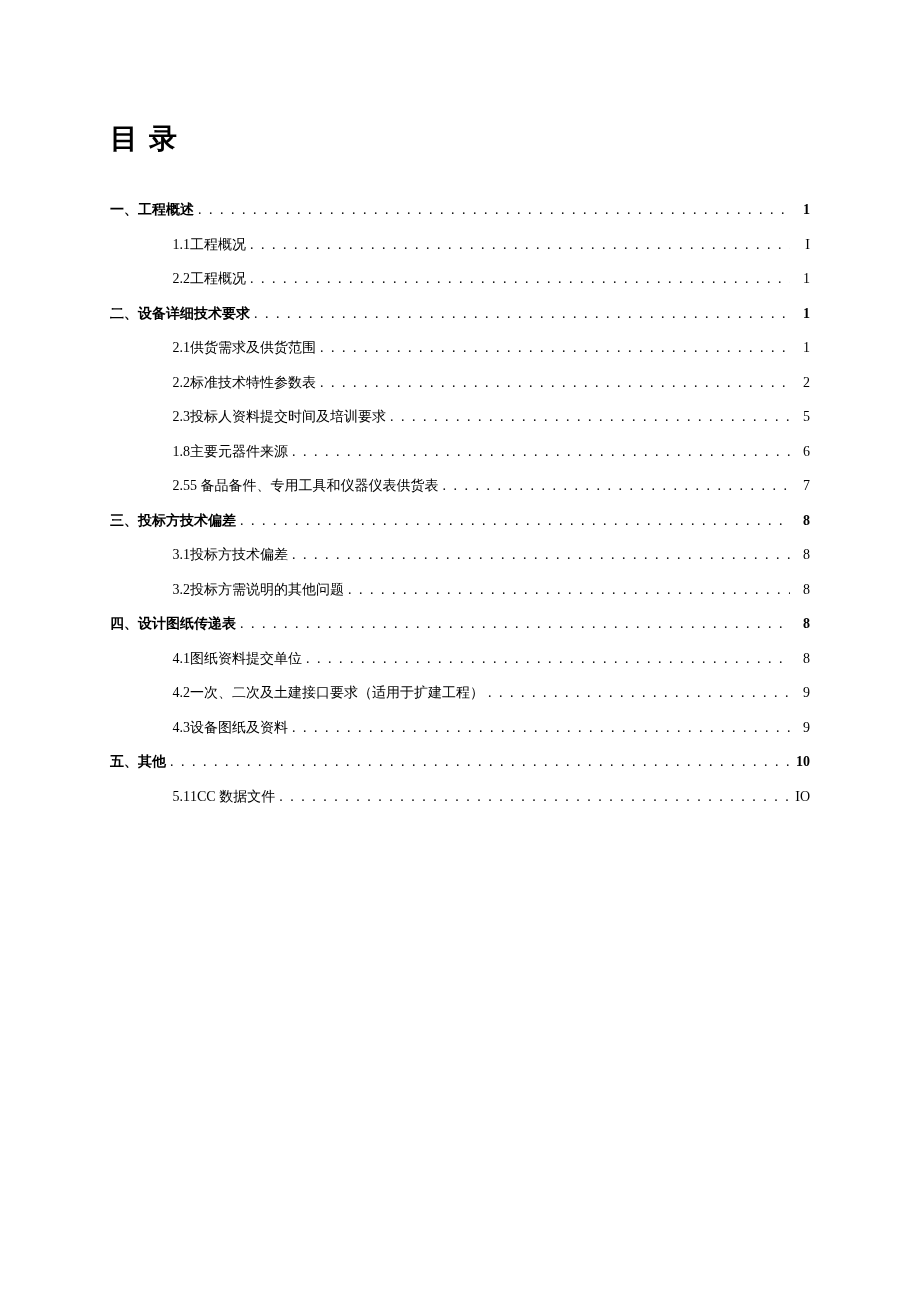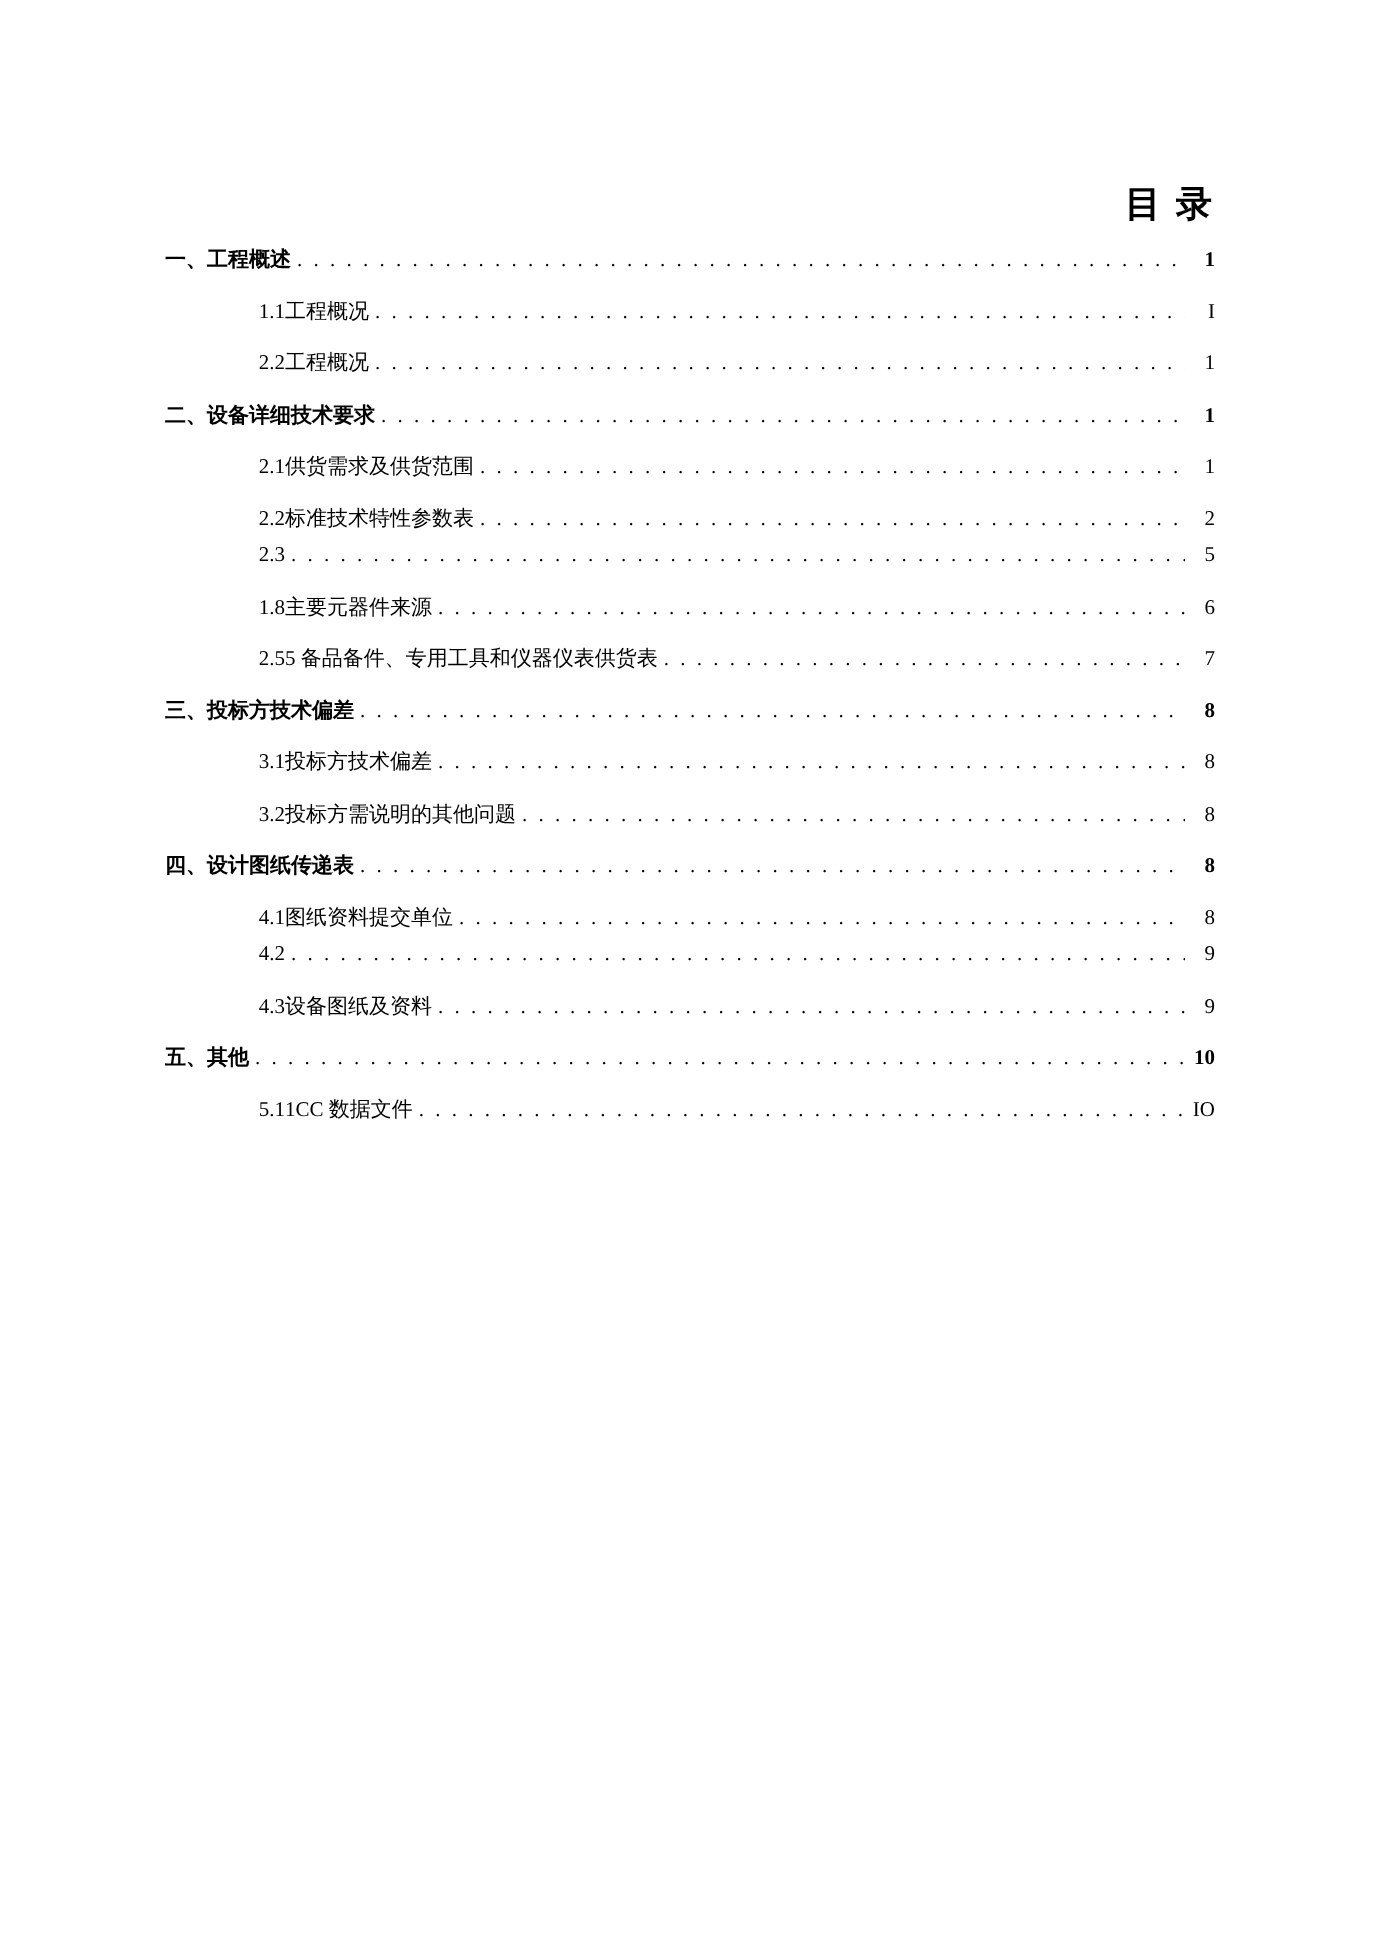--- a/index.html
+++ b/index.html
@@ -9,23 +9,24 @@
     }
     body {
       background: #ffffff;
       width: 920px;
       height: 1301px;
       font-family: "SimSun", "宋体", serif;
       color: #000;
       padding: 120px 110px 0 110px;
     }
     .title {
-      text-align: right;
-      font-size: 24px;
+      text-align: left;
+      font-size: 28px;
       font-weight: bold;
+      margin-bottom: 30px;
       letter-spacing: 2px;
     }
     .toc {
       font-size: 14px;
       line-height: 1.75;
     }
     .toc-row {
       display: flex;
       align-items: baseline;
       margin-bottom: 0;
@@ -102,20 +103,21 @@
       <span class="toc-page">1</span>
     </div>
     <div class="toc-row level-2">
       <span class="toc-marker">2.2</span>
       <span class="toc-title-text">标准技术特性参数表</span>
       <span class="toc-dots">. . . . . . . . . . . . . . . . . . . . . . . . . . . . . . . . . . . . . . . . . . . . . . . . . . . . . . . . . . . . . . . . . . . . . . . . . . . . . . . . . . . . . . . . . . . . . . . . . . . . . . . . . . . . . . . . . . . . . . . . . . . . . . . . . . . . . . . . . . . . . . . . . . . . . .</span>
       <span class="toc-page">2</span>
     </div>
     <div class="toc-row level-2">
       <span class="toc-marker">2.3</span>
+      <span class="toc-title-text">投标人资料提交时间及培训要求</span>
       <span class="toc-dots">. . . . . . . . . . . . . . . . . . . . . . . . . . . . . . . . . . . . . . . . . . . . . . . . . . . . . . . . . . . . . . . . . . . . . . . . . . . . . . . . . . . . . . . . . . . . . . . . . . . . . . . . . . . . . . . . . . . . . . . . . . . . . . . . . . . . . . . . . . . . . . . . . . . . . .</span>
       <span class="toc-page">5</span>
     </div>
     <div class="toc-row level-2">
       <span class="toc-marker">1.8</span>
       <span class="toc-title-text">主要元器件来源</span>
       <span class="toc-dots">. . . . . . . . . . . . . . . . . . . . . . . . . . . . . . . . . . . . . . . . . . . . . . . . . . . . . . . . . . . . . . . . . . . . . . . . . . . . . . . . . . . . . . . . . . . . . . . . . . . . . . . . . . . . . . . . . . . . . . . . . . . . . . . . . . . . . . . . . . . . . . . . . . . . . .</span>
       <span class="toc-page">6</span>
     </div>
     <div class="toc-row level-2">
@@ -149,20 +151,21 @@
       <span class="toc-page">8</span>
     </div>
     <div class="toc-row level-2">
       <span class="toc-marker">4.1</span>
       <span class="toc-title-text">图纸资料提交单位</span>
       <span class="toc-dots">. . . . . . . . . . . . . . . . . . . . . . . . . . . . . . . . . . . . . . . . . . . . . . . . . . . . . . . . . . . . . . . . . . . . . . . . . . . . . . . . . . . . . . . . . . . . . . . . . . . . . . . . . . . . . . . . . . . . . . . . . . . . . . . . . . . . . . . . . . . . . . . . . . . . . .</span>
       <span class="toc-page">8</span>
     </div>
     <div class="toc-row level-2">
       <span class="toc-marker">4.2</span>
+      <span class="toc-title-text">一次、二次及土建接口要求（适用于扩建工程）</span>
       <span class="toc-dots">. . . . . . . . . . . . . . . . . . . . . . . . . . . . . . . . . . . . . . . . . . . . . . . . . . . . . . . . . . . . . . . . . . . . . . . . . . . . . . . . . . . . . . . . . . . . . . . . . . . . . . . . . . . . . . . . . . . . . . . . . . . . . . . . . . . . . . . . . . . . . . . . . . . . . .</span>
       <span class="toc-page">9</span>
     </div>
     <div class="toc-row level-2">
       <span class="toc-marker">4.3</span>
       <span class="toc-title-text">设备图纸及资料</span>
       <span class="toc-dots">. . . . . . . . . . . . . . . . . . . . . . . . . . . . . . . . . . . . . . . . . . . . . . . . . . . . . . . . . . . . . . . . . . . . . . . . . . . . . . . . . . . . . . . . . . . . . . . . . . . . . . . . . . . . . . . . . . . . . . . . . . . . . . . . . . . . . . . . . . . . . . . . . . . . . .</span>
       <span class="toc-page">9</span>
     </div>
     <div class="toc-row level-1">

